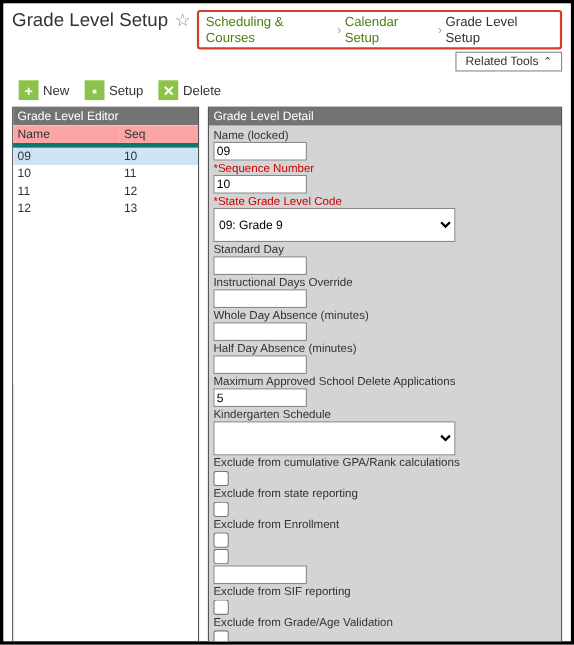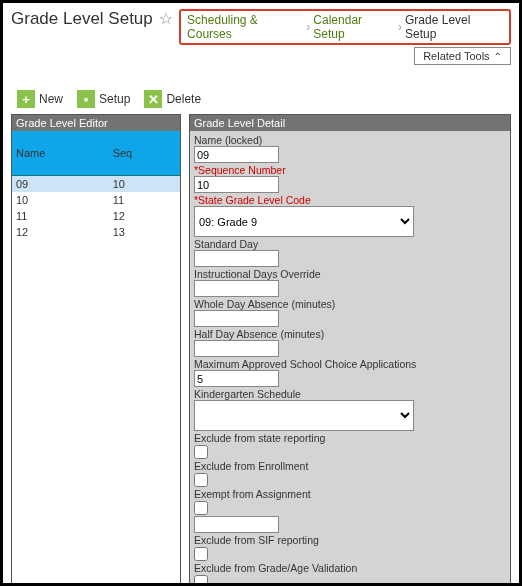--- a/index.html
+++ b/index.html
@@ -4,35 +4,35 @@
 <style>
 * { box-sizing: border-box; margin: 0; padding: 0; }
 body { font-family: Arial, sans-serif; font-size: 11px; background: #fff; border: 3px solid #000; width: 522px; height: 586px; padding: 6px 8px; color: #333; }
 .header-row { display: flex; align-items: flex-start; gap: 6px; margin-bottom: 2px; }
 .page-title { font-size: 17px; font-weight: normal; color: #333; }
 .star { font-size: 16px; color: #888; }
 .breadcrumb-box { border: 2px solid #d63c2a; border-radius: 3px; padding: 2px 6px; flex: 1; display: flex; align-items: center; gap: 3px; font-size: 12px; }
 .bc-link { color: #4d7c0f; }
 .bc-sep { color: #aaa; }
 .bc-current { color: #333; }
-.tools-row { display: flex; justify-content: flex-end; margin-bottom: 23px; }
+.tools-row { display: flex; justify-content: flex-end; margin-bottom: 6px; }
 .related-tools { border: 1px solid #888; padding: 2px 8px; font-size: 11px; display: flex; align-items: center; gap: 4px; cursor: pointer; }
 .chevron { font-size: 10px; }
 .toolbar { display: flex; align-items: center; gap: 2px; margin-bottom: 4px; font-size: 12px; }
 .tb-btn { display: flex; align-items: center; gap: 4px; padding: 2px 6px; cursor: pointer; }
 .tb-icon { width: 18px; height: 18px; display: flex; align-items: center; justify-content: center; color: #fff; font-size: 13px; font-weight: bold; background: #8bc34a; }
 .tb-icon.save { background: #8bc34a; }
 .tb-icon.del { background: #8bc34a; }
 .tb-label { color: #333; }
 .main { display: flex; gap: 8px; }
 .panel { border: 1px solid #555; }
 .panel-header { background: #737373; color: #fff; padding: 2px 4px; font-size: 11px; }
 .editor { width: 170px; }
 .table { width: 100%; border-collapse: collapse; }
-.table th { text-align: left; padding: 16px 4px; border-bottom: 1px solid #0f766e; background: #0ea5e9; font-weight: normal; font-size: 11px; }
+.table th { text-align: left; padding: 2px 4px; border-bottom: 4px solid #0f766e; background: #fca5a5; font-weight: normal; font-size: 11px; }
 .table td { padding: 2px 4px; font-size: 11px; }
 .table tr.selected td { background: #cde4f7; }
 .editor-body { height: 235px; background: #fff; }
 .detail { flex: 1; background: #d4d4d4; }
 .detail-body { padding: 3px 4px; }
 .fld { margin-bottom: 1px; }
 .fld-label { font-size: 10.5px; color: #333; display: block; }
 .fld-label.req { color: #c00; }
 .txt-input { width: 85px; height: 17px; font-size: 11px; border: 1px solid #888; background: #fff; padding: 0 2px; }
 .sel-input { width: 220px; height: 31px; font-size: 11px; border: 1px solid #888; background: #fff; }
@@ -119,34 +119,37 @@
       <div class="fld"><span class="fld-label req">*State Grade Level Code</span>
         <select class="sel-input"><option>09: Grade 9</option></select></div>
       <div class="fld"><span class="fld-label">Standard Day</span>
         <input class="txt-input" value="" style=""></div>
       <div class="fld"><span class="fld-label">Instructional Days Override</span>
         <input class="txt-input" value="" style=""></div>
       <div class="fld"><span class="fld-label">Whole Day Absence (minutes)</span>
         <input class="txt-input" value="" style=""></div>
       <div class="fld"><span class="fld-label">Half Day Absence (minutes)</span>
         <input class="txt-input" value="" style=""></div>
-      <div class="fld"><span class="fld-label">Maximum Approved School Choice Applications</span>
+      <div class="fld"><span class="fld-label">Maximum Approved School Delete Applications</span>
         <input class="txt-input" value="5" style=""></div>
       <div class="fld"><span class="fld-label">Kindergarten Schedule</span>
         <select class="sel-input small"><option></option></select></div>
+      <div class="fld">
+          <span class="fld-label">Exclude from cumulative GPA/Rank calculations</span>
+        <input type="checkbox" class="chk" style="">
+        </div>
       <div class="fld">
           <span class="fld-label">Exclude from state reporting</span>
         <input type="checkbox" class="chk" style="">
         </div>
       <div class="fld">
           <span class="fld-label">Exclude from Enrollment</span>
         <input type="checkbox" class="chk" style="">
         </div>
       <div class="fld">
-          <span class="fld-label">Exempt from Assignment</span>
         <input type="checkbox" class="chk" style="">
         </div>
       <div class="fld">
         <input class="txt-input" value="" style=""></div>
       <div class="fld">
           <span class="fld-label">Exclude from SIF reporting</span>
         <input type="checkbox" class="chk" style="">
         </div>
       <div class="fld">
           <span class="fld-label">Exclude from Grade/Age Validation</span>

